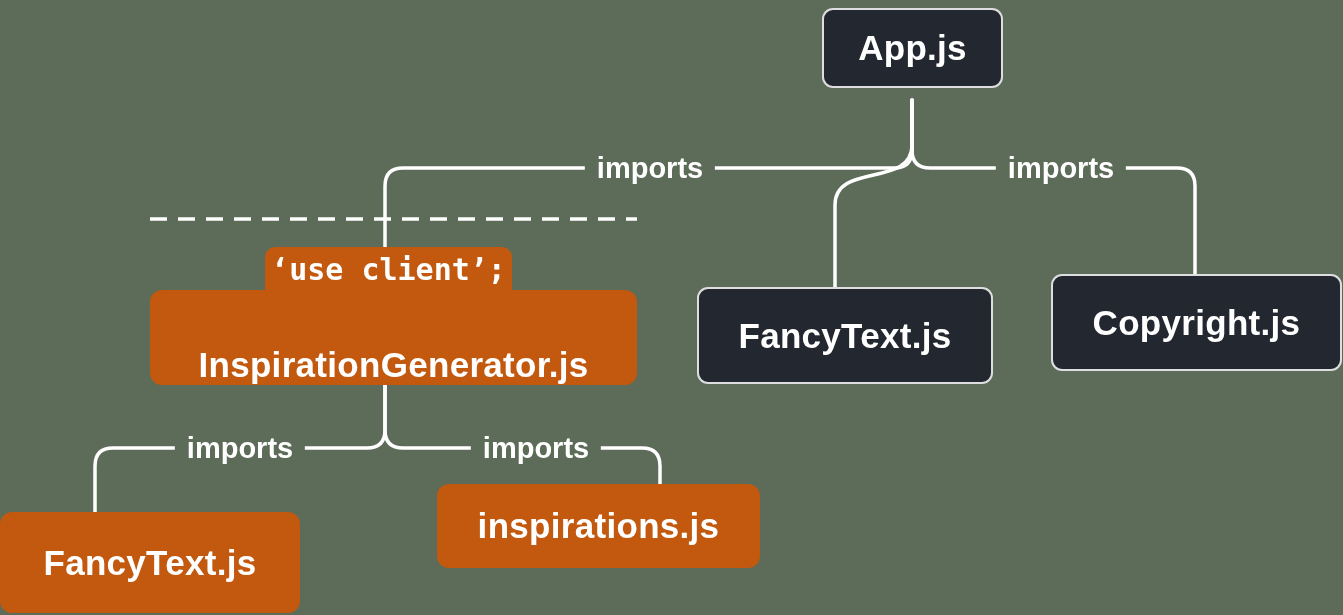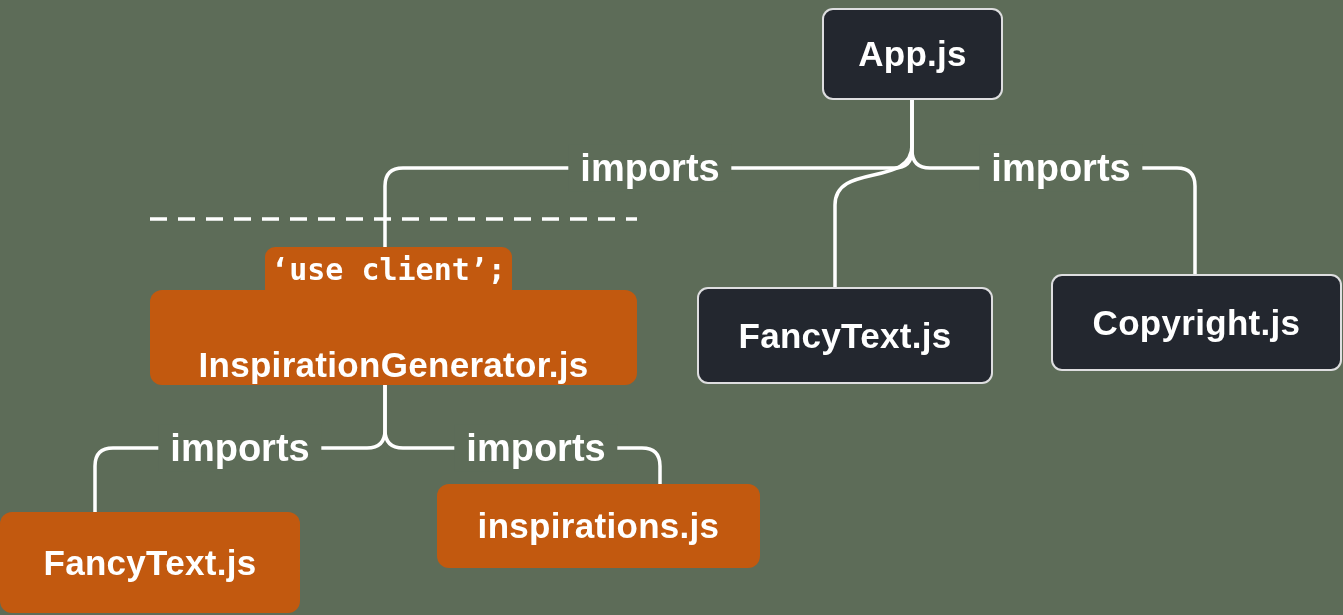--- a/index.html
+++ b/index.html
@@ -73,21 +73,21 @@
     font-size:30px;
     font-weight:700;
     white-space:nowrap;
   }
   .edge-label{
     position:absolute;
     z-index:2;
     transform:translate(-50%,-50%);
     background:var(--bg);
     color:var(--text);
-    font-size:38px;
+    font-size:29px;
     font-weight:600;
     padding:2px 12px;
     white-space:nowrap;
   }
 </style>
 </head>
 <body>
 
 <div class="canvas">
 
@@ -98,21 +98,21 @@
     <path d="M 385 385 L 385 430 Q 385 448 367 448 L 113 448 Q 95 448 95 466 L 95 514"></path>
     <path d="M 385 385 L 385 430 Q 385 448 403 448 L 642 448 Q 660 448 660 466 L 660 514"></path>
     <path class="dashed" d="M 150 219 L 637 219"></path>
   </svg>
 
   <span class="edge-label" style="left:650px; top:168px;">imports</span>
   <span class="edge-label" style="left:1061px; top:168px;">imports</span>
   <span class="edge-label" style="left:240px; top:448px;">imports</span>
   <span class="edge-label" style="left:536px; top:448px;">imports</span>
 
-  <div class="node node-dark" style="left:822px; top:8px; width:181px; height:92px;">
+  <div class="node node-dark" style="left:822px; top:8px; width:181px; height:80px;">
     <span>App.js</span>
   </div>
 
   <div class="badge" style="left:265px; top:247px; width:247px; height:45px;">
     <span>‘use client’;</span>
   </div>
 
   <div class="node node-orange" style="left:150px; top:290px; width:487px; height:95px;align-items:flex-end;">
     <span>InspirationGenerator.js</span>
   </div>

